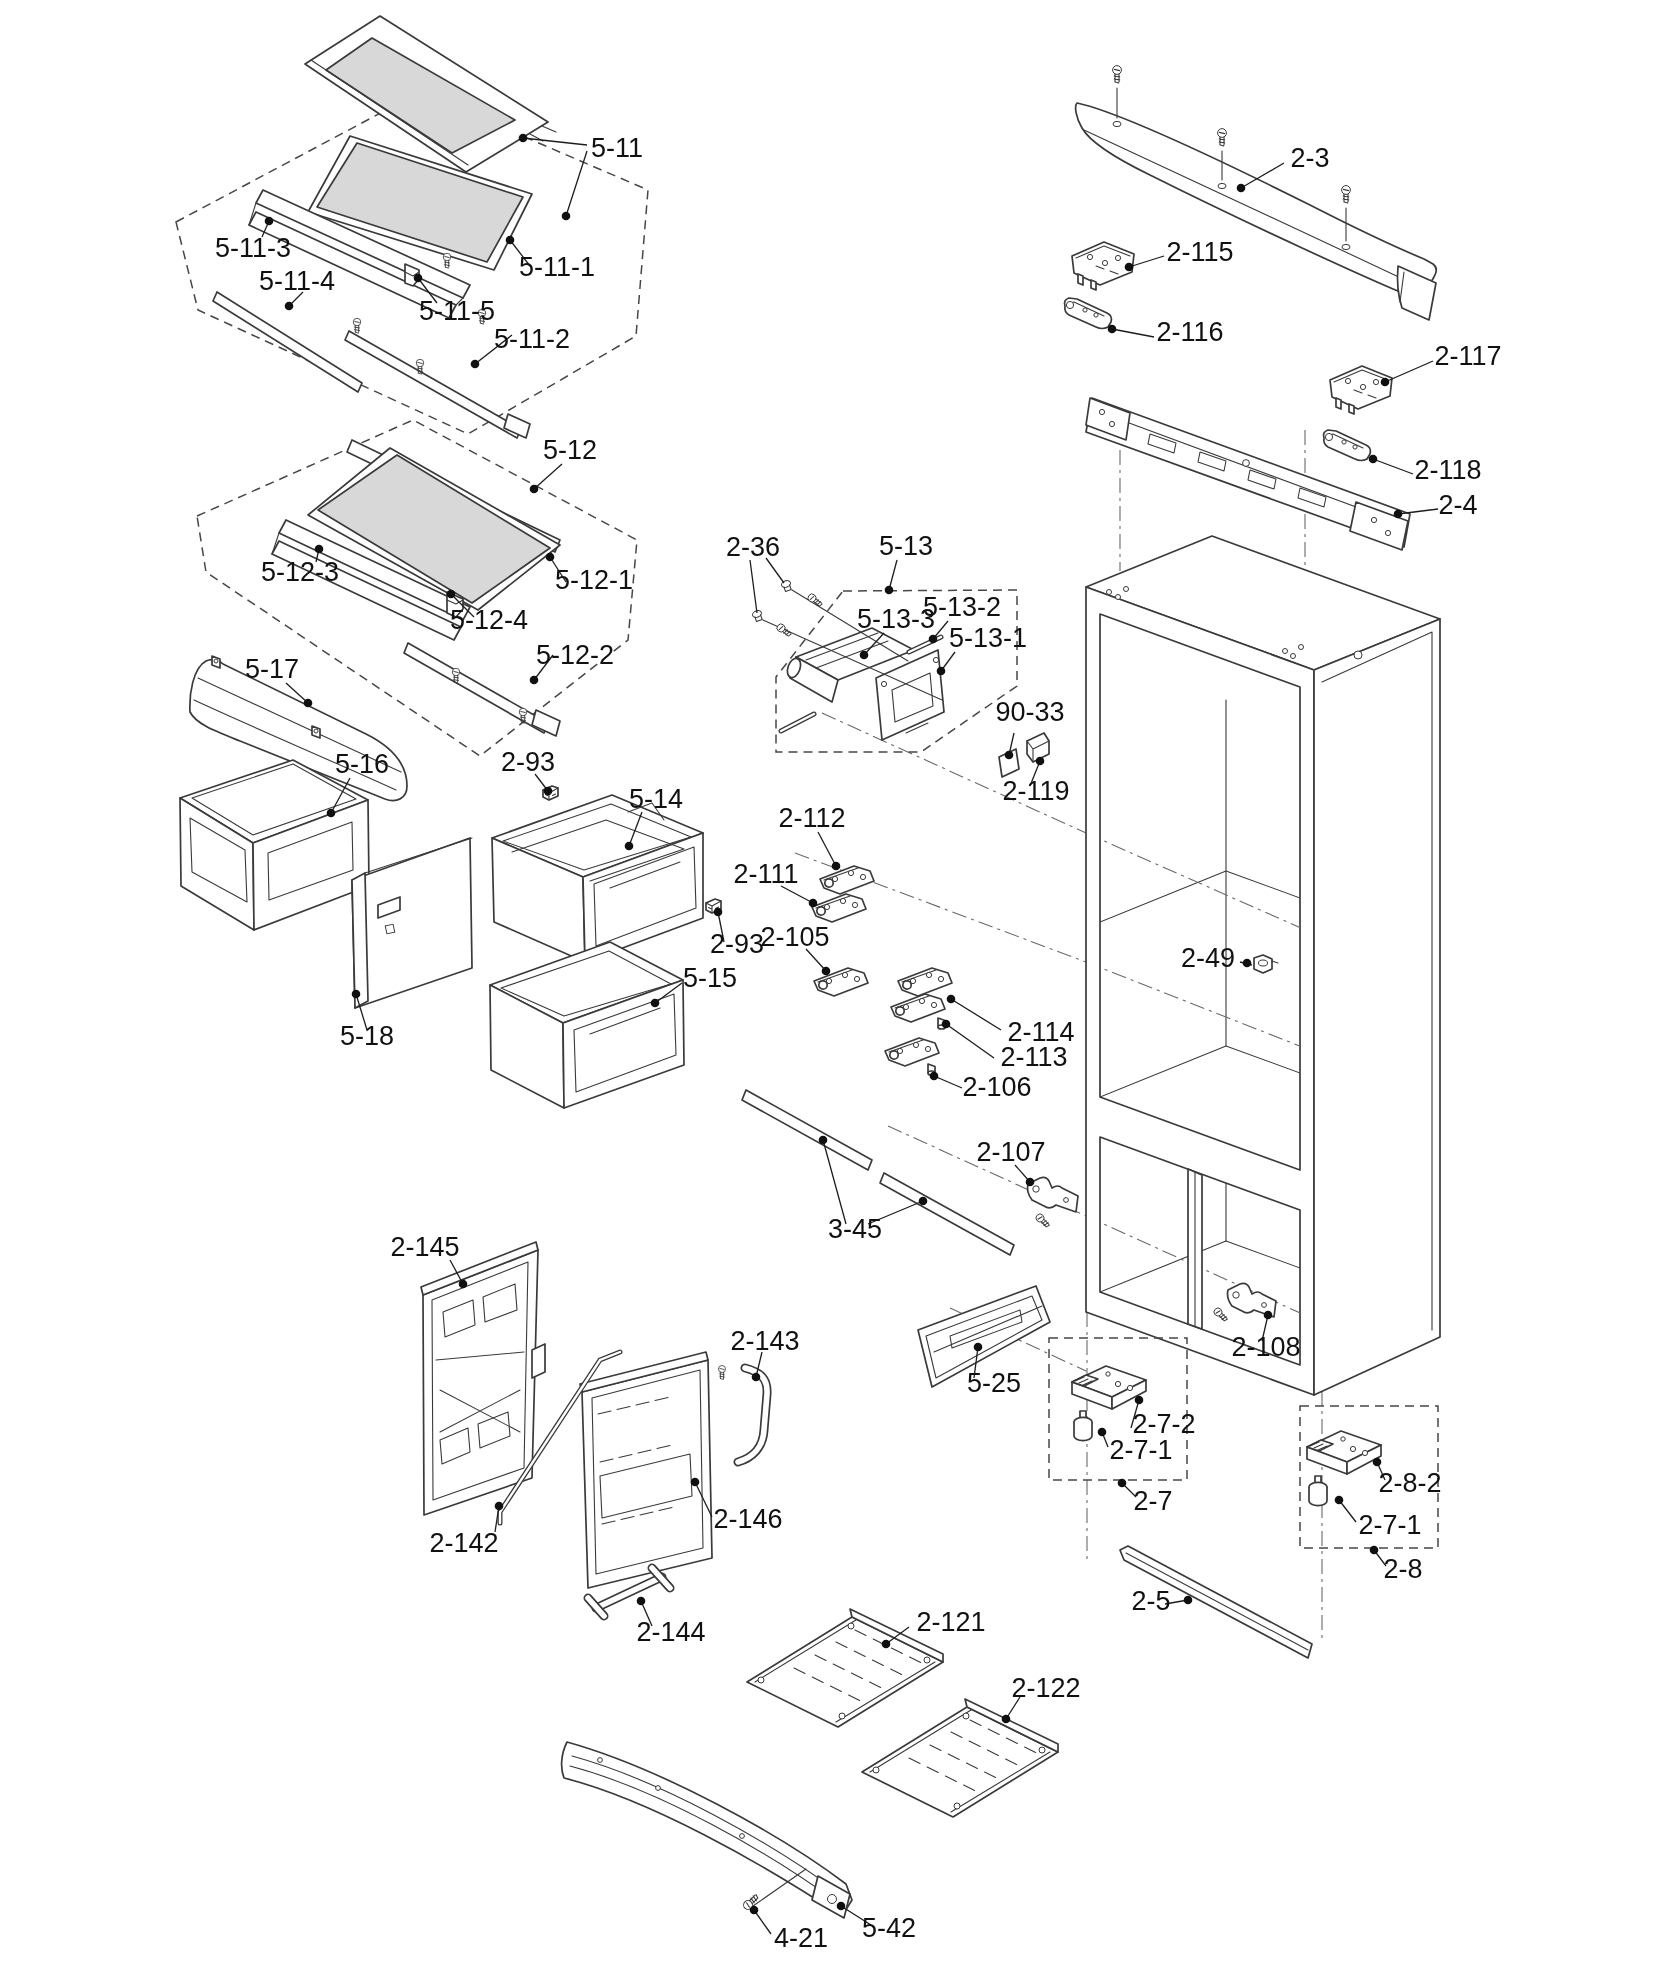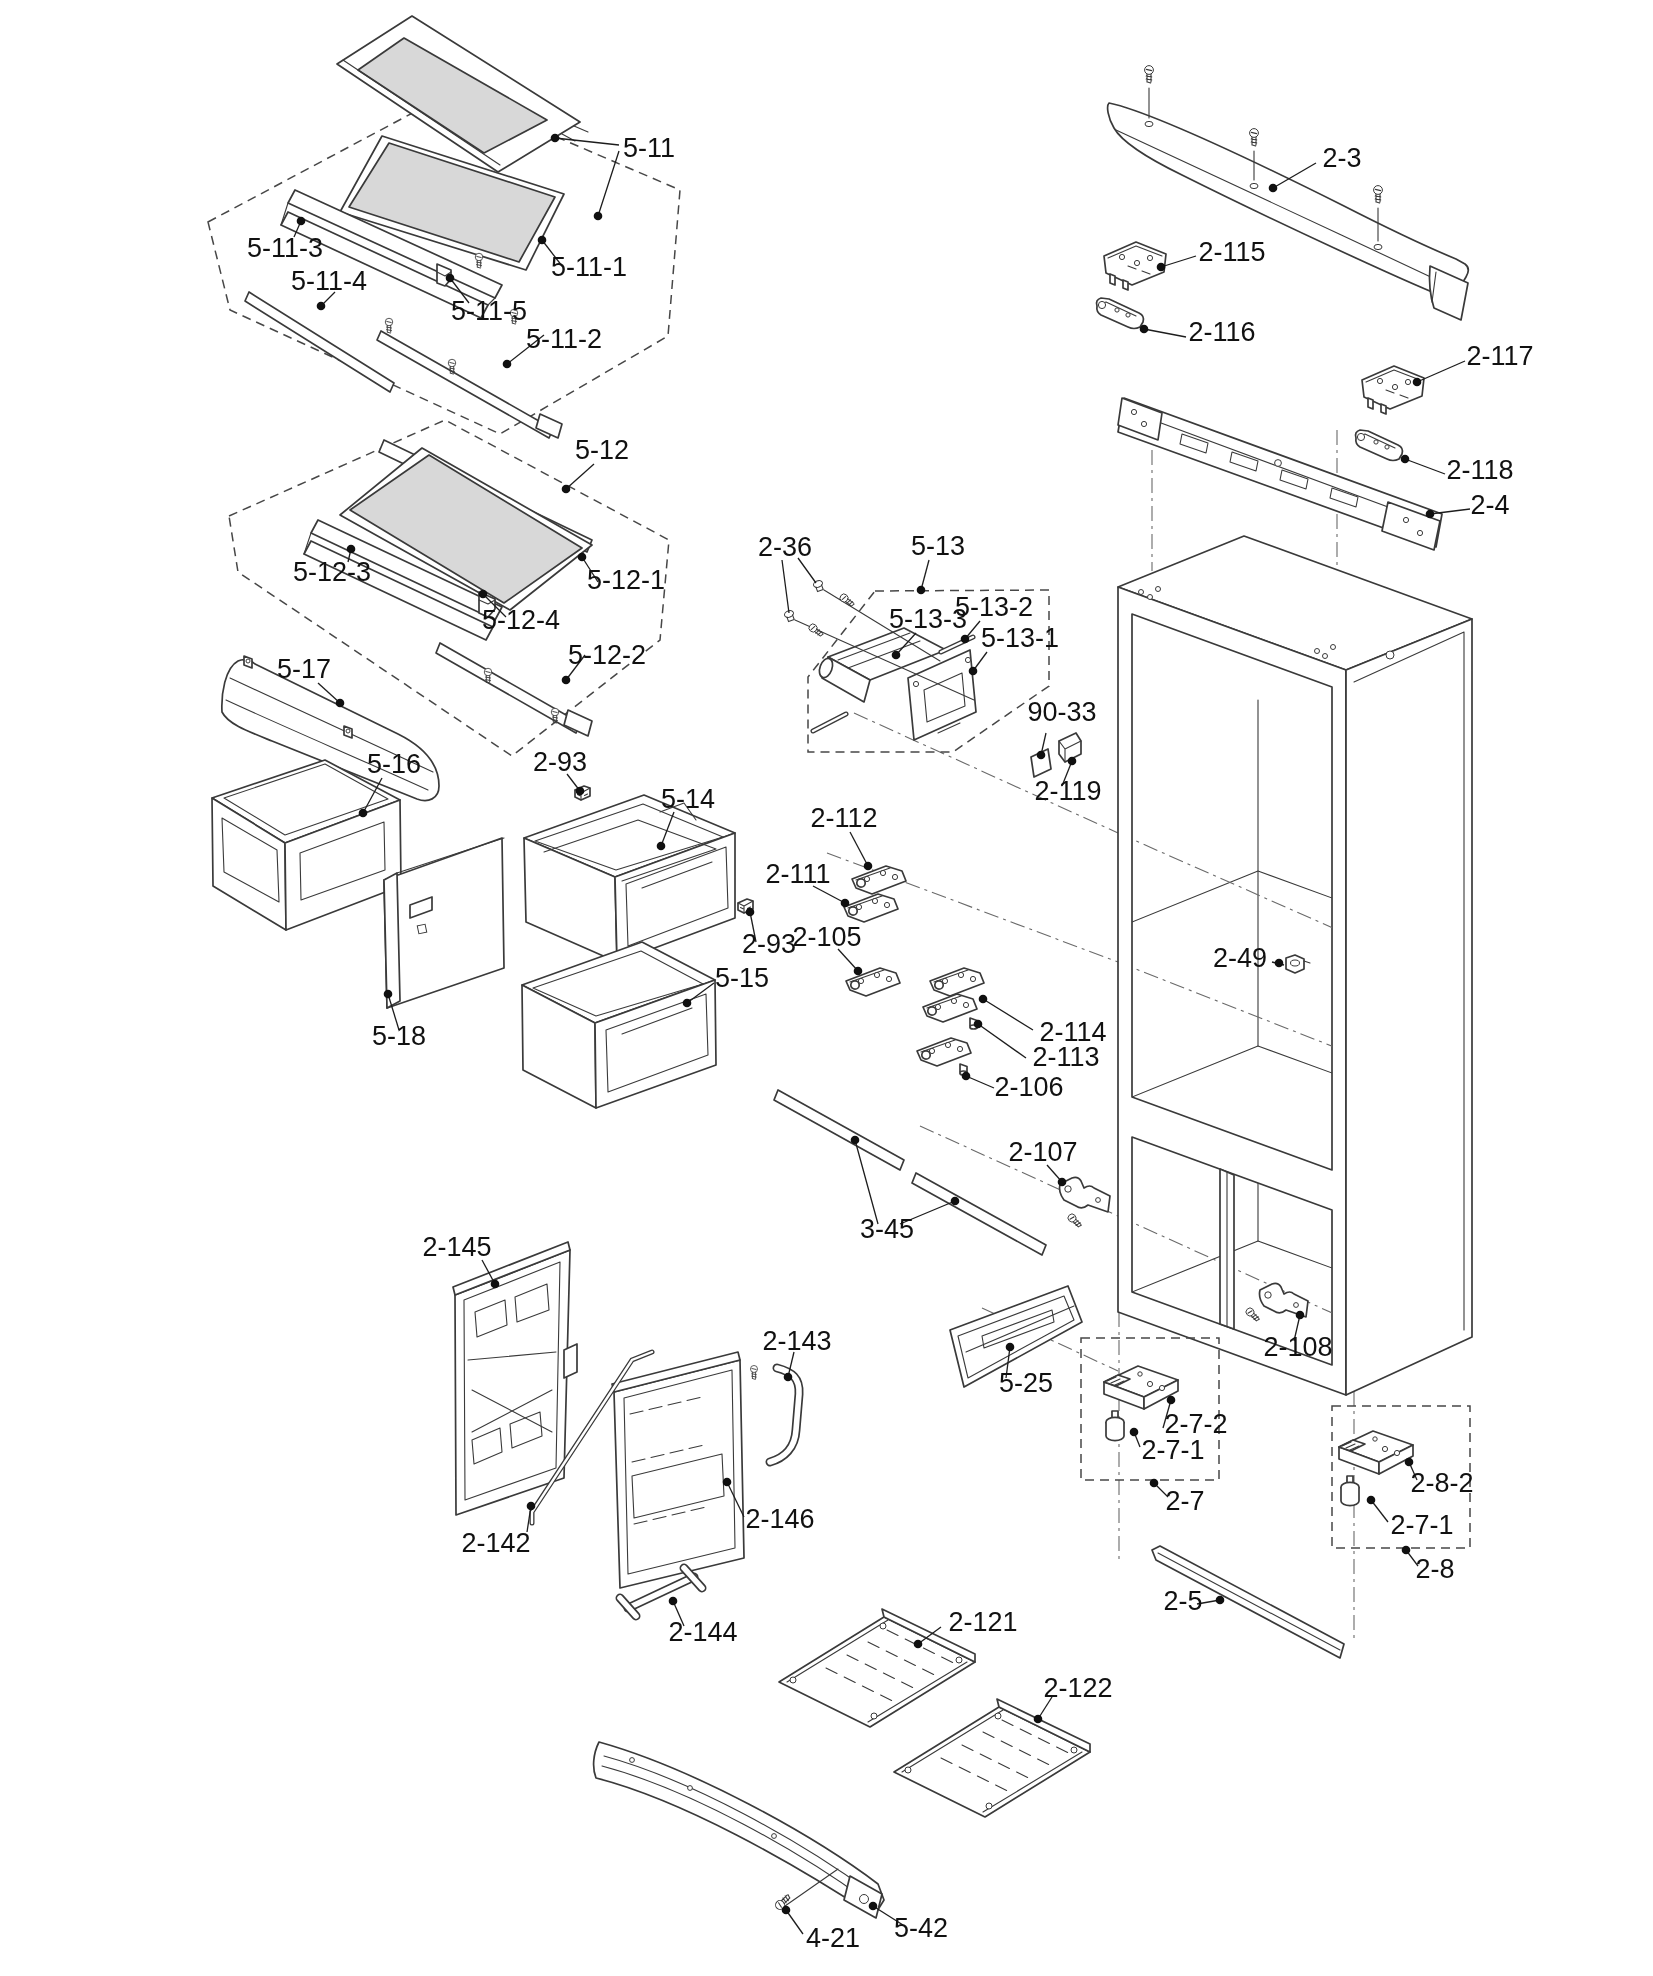--- a/index.html
+++ b/index.html
@@ -1,16 +1,16 @@
 <!DOCTYPE html>
 <html><head>
 <meta charset="utf-8">
 <style>
   html,body{margin:0;padding:0;background:#fff;}
-  .page{position:relative;width:1552px;height:1976px;background:#ffffff;overflow:hidden;margin-left:32px;}
+  .page{position:relative;width:1552px;height:1976px;background:#ffffff;overflow:hidden;}
   svg{display:block;}
   .p  {fill:#ffffff;stroke:#3a3a3a;stroke-width:1.7;stroke-linejoin:round;}
   .g  {fill:#d8d8d8;stroke:#3a3a3a;stroke-width:1.7;stroke-linejoin:round;}
   .d  {fill:none;stroke:#3a3a3a;stroke-width:1.1;stroke-linejoin:round;stroke-linecap:round;}
   .d2 {fill:none;stroke:#3a3a3a;stroke-width:1.7;stroke-linejoin:round;}
   .h  {fill:#ffffff;stroke:#3a3a3a;stroke-width:1;}
   .dash{fill:none;stroke:#474747;stroke-width:1.5;stroke-dasharray:9 6;}
   .axis{fill:none;stroke:#6a6a6a;stroke-width:1.1;stroke-dasharray:15 5 3 5;}
   .ldr{fill:none;stroke:#1d1d1d;stroke-width:1.3;}
   .dot{fill:#101010;stroke:none;}

